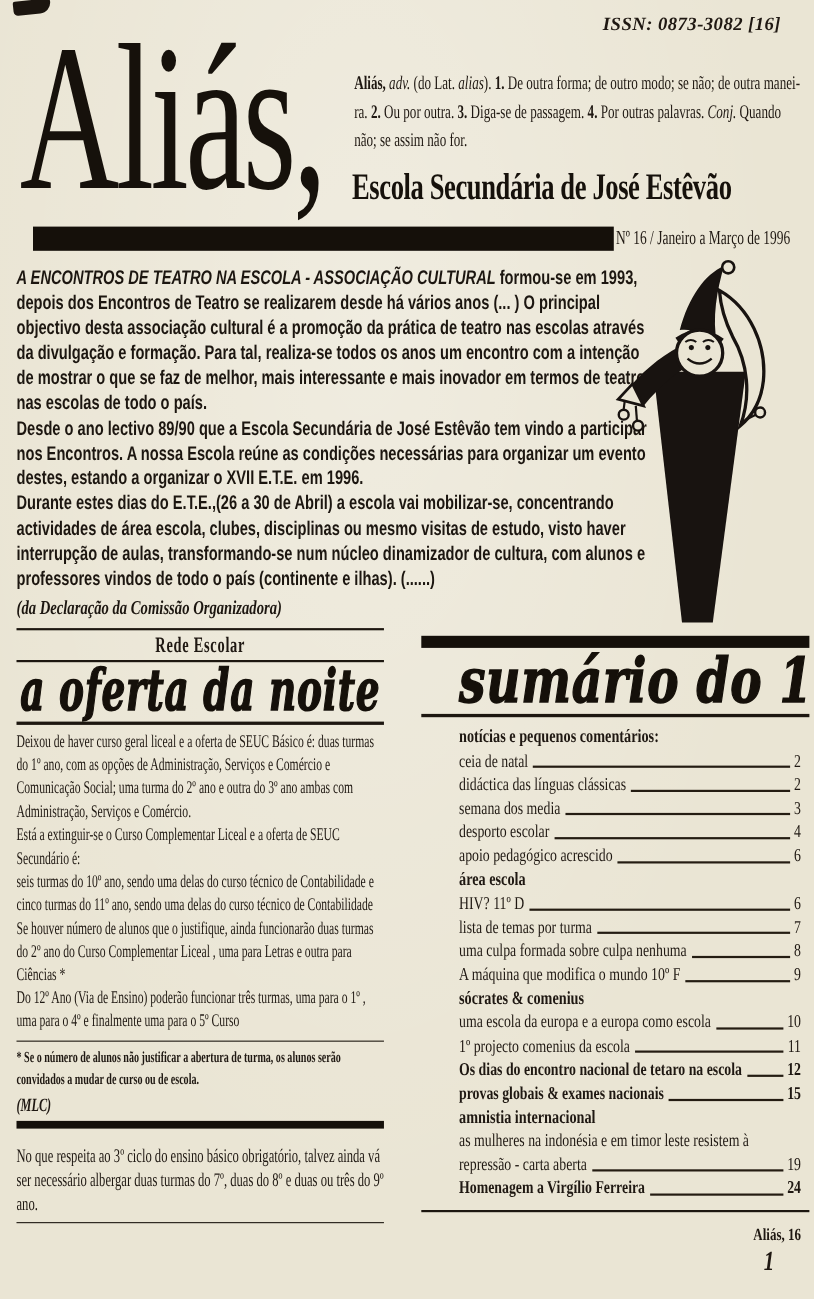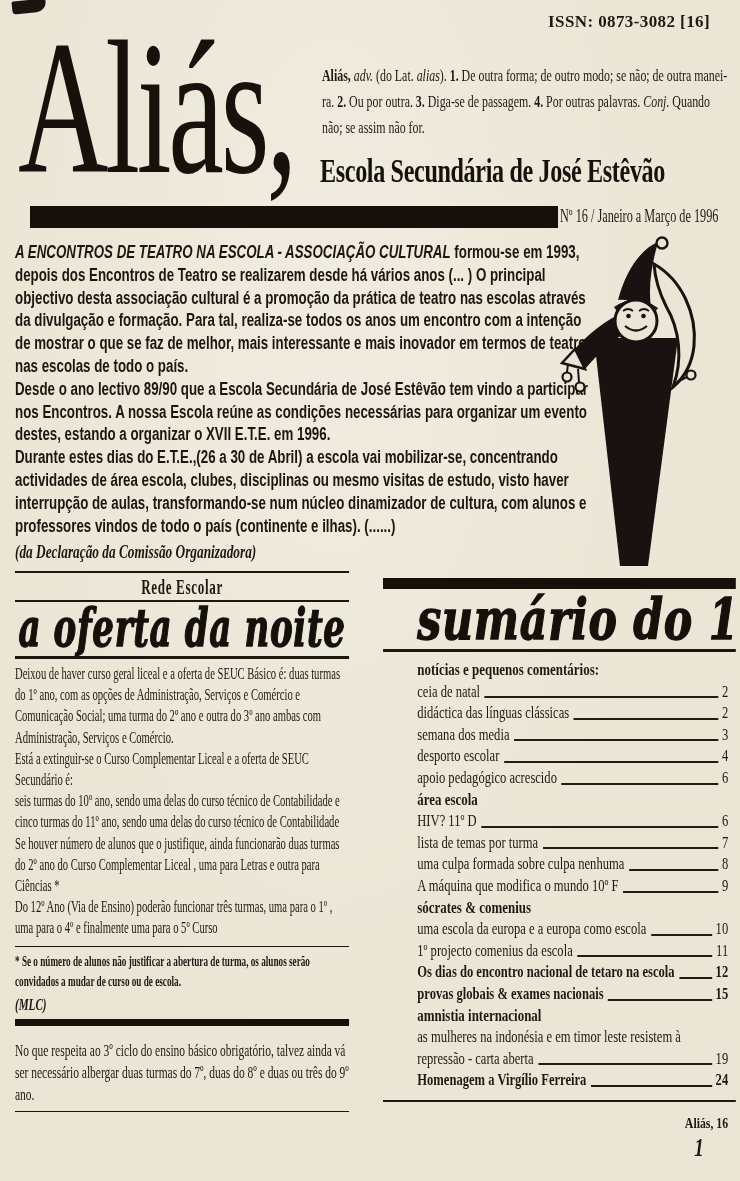--- a/index.html
+++ b/index.html
@@ -12,21 +12,21 @@
     color:#1f1812; overflow:hidden;
     font-family:"Liberation Serif","DejaVu Serif",serif;
   }
   .abs { position:absolute; }
   .serif { font-family:"Liberation Serif","DejaVu Serif",serif; }
   .sans  { font-family:"Liberation Sans","DejaVu Sans",sans-serif; }
 
   #smudge { left:12px; top:0; width:34px; height:13px; background:#1b150f;
     border-radius:2px 3px 10px 4px; transform:rotate(-6deg); }
 
-  #issn { top:12px; right:30px; font-weight:bold;
+  #issn { top:12px; right:30px; font-style:italic; font-weight:bold;
     font-size:17px; letter-spacing:.4px; }
 
   #masthead { left:18px; top:20px; font-size:190px; line-height:.93;
     letter-spacing:-5px; transform:scaleX(.66); transform-origin:left top;
     color:#16110b; white-space:nowrap; z-index:3; }
 
   #definition { left:322px; top:62px; width:600px; font-size:17.5px;
     line-height:26px; transform:scaleX(.68); transform-origin:left top; }
   #definition .b { font-weight:bold; }
   #definition .i { font-style:italic; }

